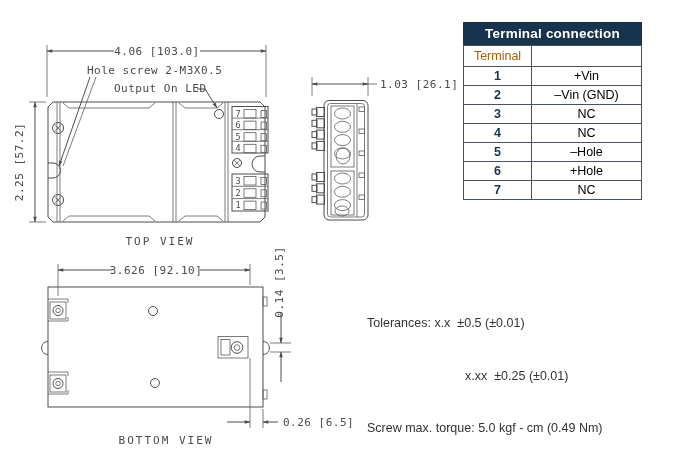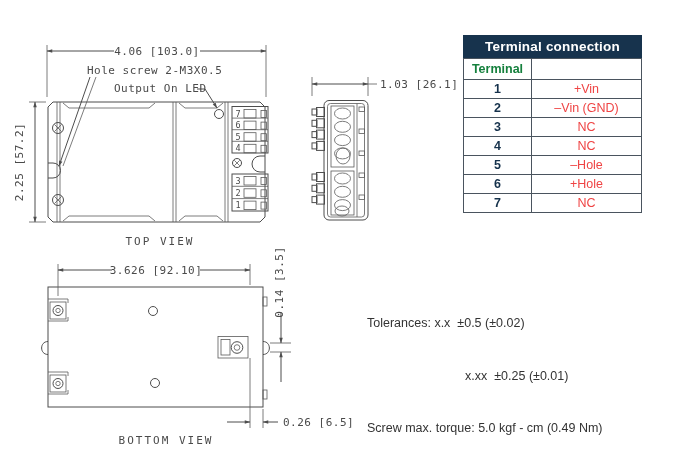--- a/index.html
+++ b/index.html
@@ -6,27 +6,27 @@
   #canvas{position:relative;width:679px;height:475px;background:#ffffff;overflow:hidden;
           font-family:"Liberation Sans",sans-serif;}
   
   #drawing{position:absolute;left:0;top:0;}
   .dline{stroke:#4d4d4d;stroke-width:1;fill:none;}
   .thin{stroke:#5a5a5a;stroke-width:0.8;fill:none;}
   .dimtxt{font-family:"DejaVu Sans Mono",monospace;font-size:11px;fill:#4a4a4a;letter-spacing:0.5px;}
   .viewlbl{font-family:"DejaVu Sans Mono",monospace;font-size:11px;fill:#4a4a4a;letter-spacing:2px;}
   .pinnum{font-family:"DejaVu Sans Mono",monospace;font-size:8.5px;fill:#4a4a4a;}
   
-  #term-table{position:absolute;left:463px;top:35px;width:179px;}
+  #term-table{position:absolute;left:463px;top:22px;width:179px;}
   #term-table .hdr{background:#17334d;color:#fff;font-weight:bold;font-size:13.5px;
                    height:23px;display:flex;align-items:center;justify-content:center;letter-spacing:0.2px;}
   #term-table table{width:100%;border-collapse:collapse;border:1.5px solid #1f3b57;}
-  #term-table td{border:1px solid #4a545e;text-align:center;font-size:12.5px;color:#ef4444;
+  #term-table td{border:1px solid #4a545e;text-align:center;font-size:12.5px;color:#000000;
                  height:18px;padding:0 2px;}
-  #term-table tr.sub td{height:20px;font-weight:bold;color:#15803d;}
+  #term-table tr.sub td{height:20px;font-weight:normal;color:#a16207;}
   #term-table td.num{width:63px;font-weight:bold;color:#16324c;}
   
   #notes{position:absolute;left:367px;top:280px;font-size:12.5px;color:#333;line-height:17.5px;white-space:pre;}
   #notes .indent{padding-left:64px;text-align:center;}
 </style>
 </head>
 <body>
 
 <div id="canvas">
 
@@ -258,19 +258,19 @@
         </tr>
         <tr>
           <td class="num">7</td>
           <td>NC</td>
         </tr>
       </tbody>
     </table>
   </div>
 
   <div id="notes">
-    <div>Tolerances: x.x  ±0.5 (±0.02)</div>
+    <div>Tolerances: x.x  ±0.5 (±0.01)</div>
     <div class="indent">x.xx  ±0.25 (±0.01)</div>
     <div>Screw max. torque: 5.0 kgf - cm (0.49 Nm)</div>
     
   </div>
 
 </div>
 
 </body></html>

